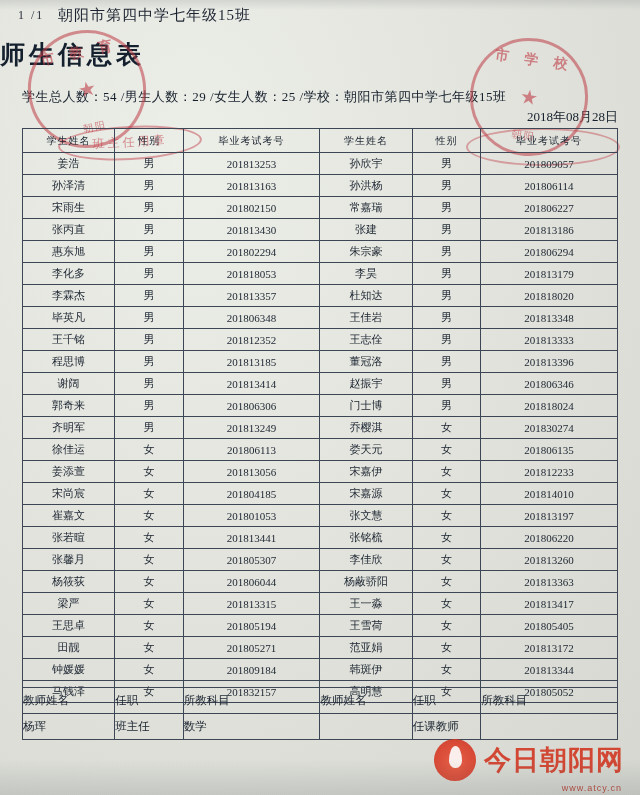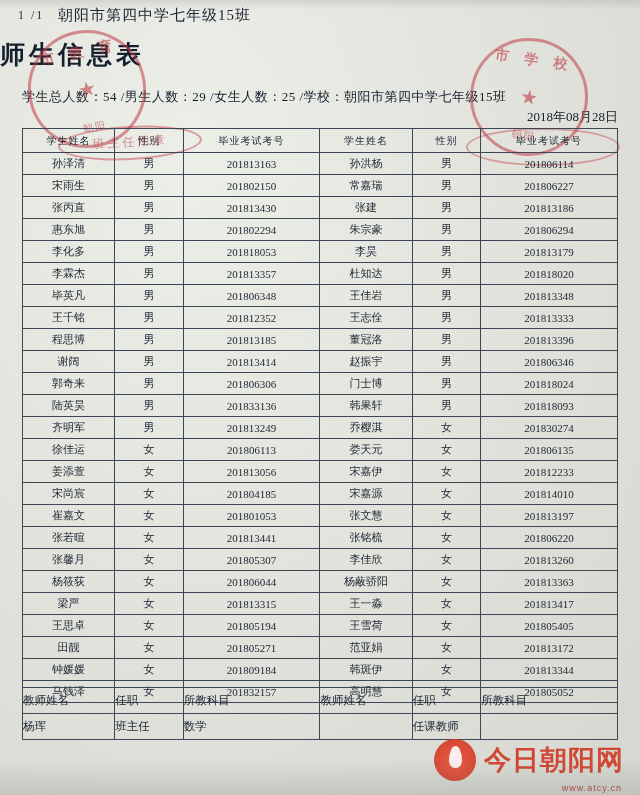--- a/index.html
+++ b/index.html
@@ -306,20 +306,28 @@
         <th>学生姓名</th>
         <th>性别</th>
         <th>毕业考试考号</th>
         <th>学生姓名</th>
         <th>性别</th>
         <th>毕业考试考号</th>
       </tr>
     </thead>
     <tbody id="student-body">
         <tr>
+          <td>姜浩</td>
+          <td>男</td>
+          <td>201813253</td>
+          <td>孙欣宇</td>
+          <td>男</td>
+          <td>201809057</td>
+        </tr>
+        <tr>
           <td>孙泽清</td>
           <td>男</td>
           <td>201813163</td>
           <td>孙洪杨</td>
           <td>男</td>
           <td>201806114</td>
         </tr>
         <tr>
           <td>宋雨生</td>
           <td>男</td>
@@ -392,28 +400,20 @@
           <td>男</td>
           <td>201806346</td>
         </tr>
         <tr>
           <td>郭奇来</td>
           <td>男</td>
           <td>201806306</td>
           <td>门士博</td>
           <td>男</td>
           <td>201818024</td>
-        </tr>
-        <tr>
-          <td>陆英昊</td>
-          <td>男</td>
-          <td>201833136</td>
-          <td>韩果轩</td>
-          <td>男</td>
-          <td>201818093</td>
         </tr>
         <tr>
           <td>齐明军</td>
           <td>男</td>
           <td>201813249</td>
           <td>乔樱淇</td>
           <td>女</td>
           <td>201830274</td>
         </tr>
         <tr>

